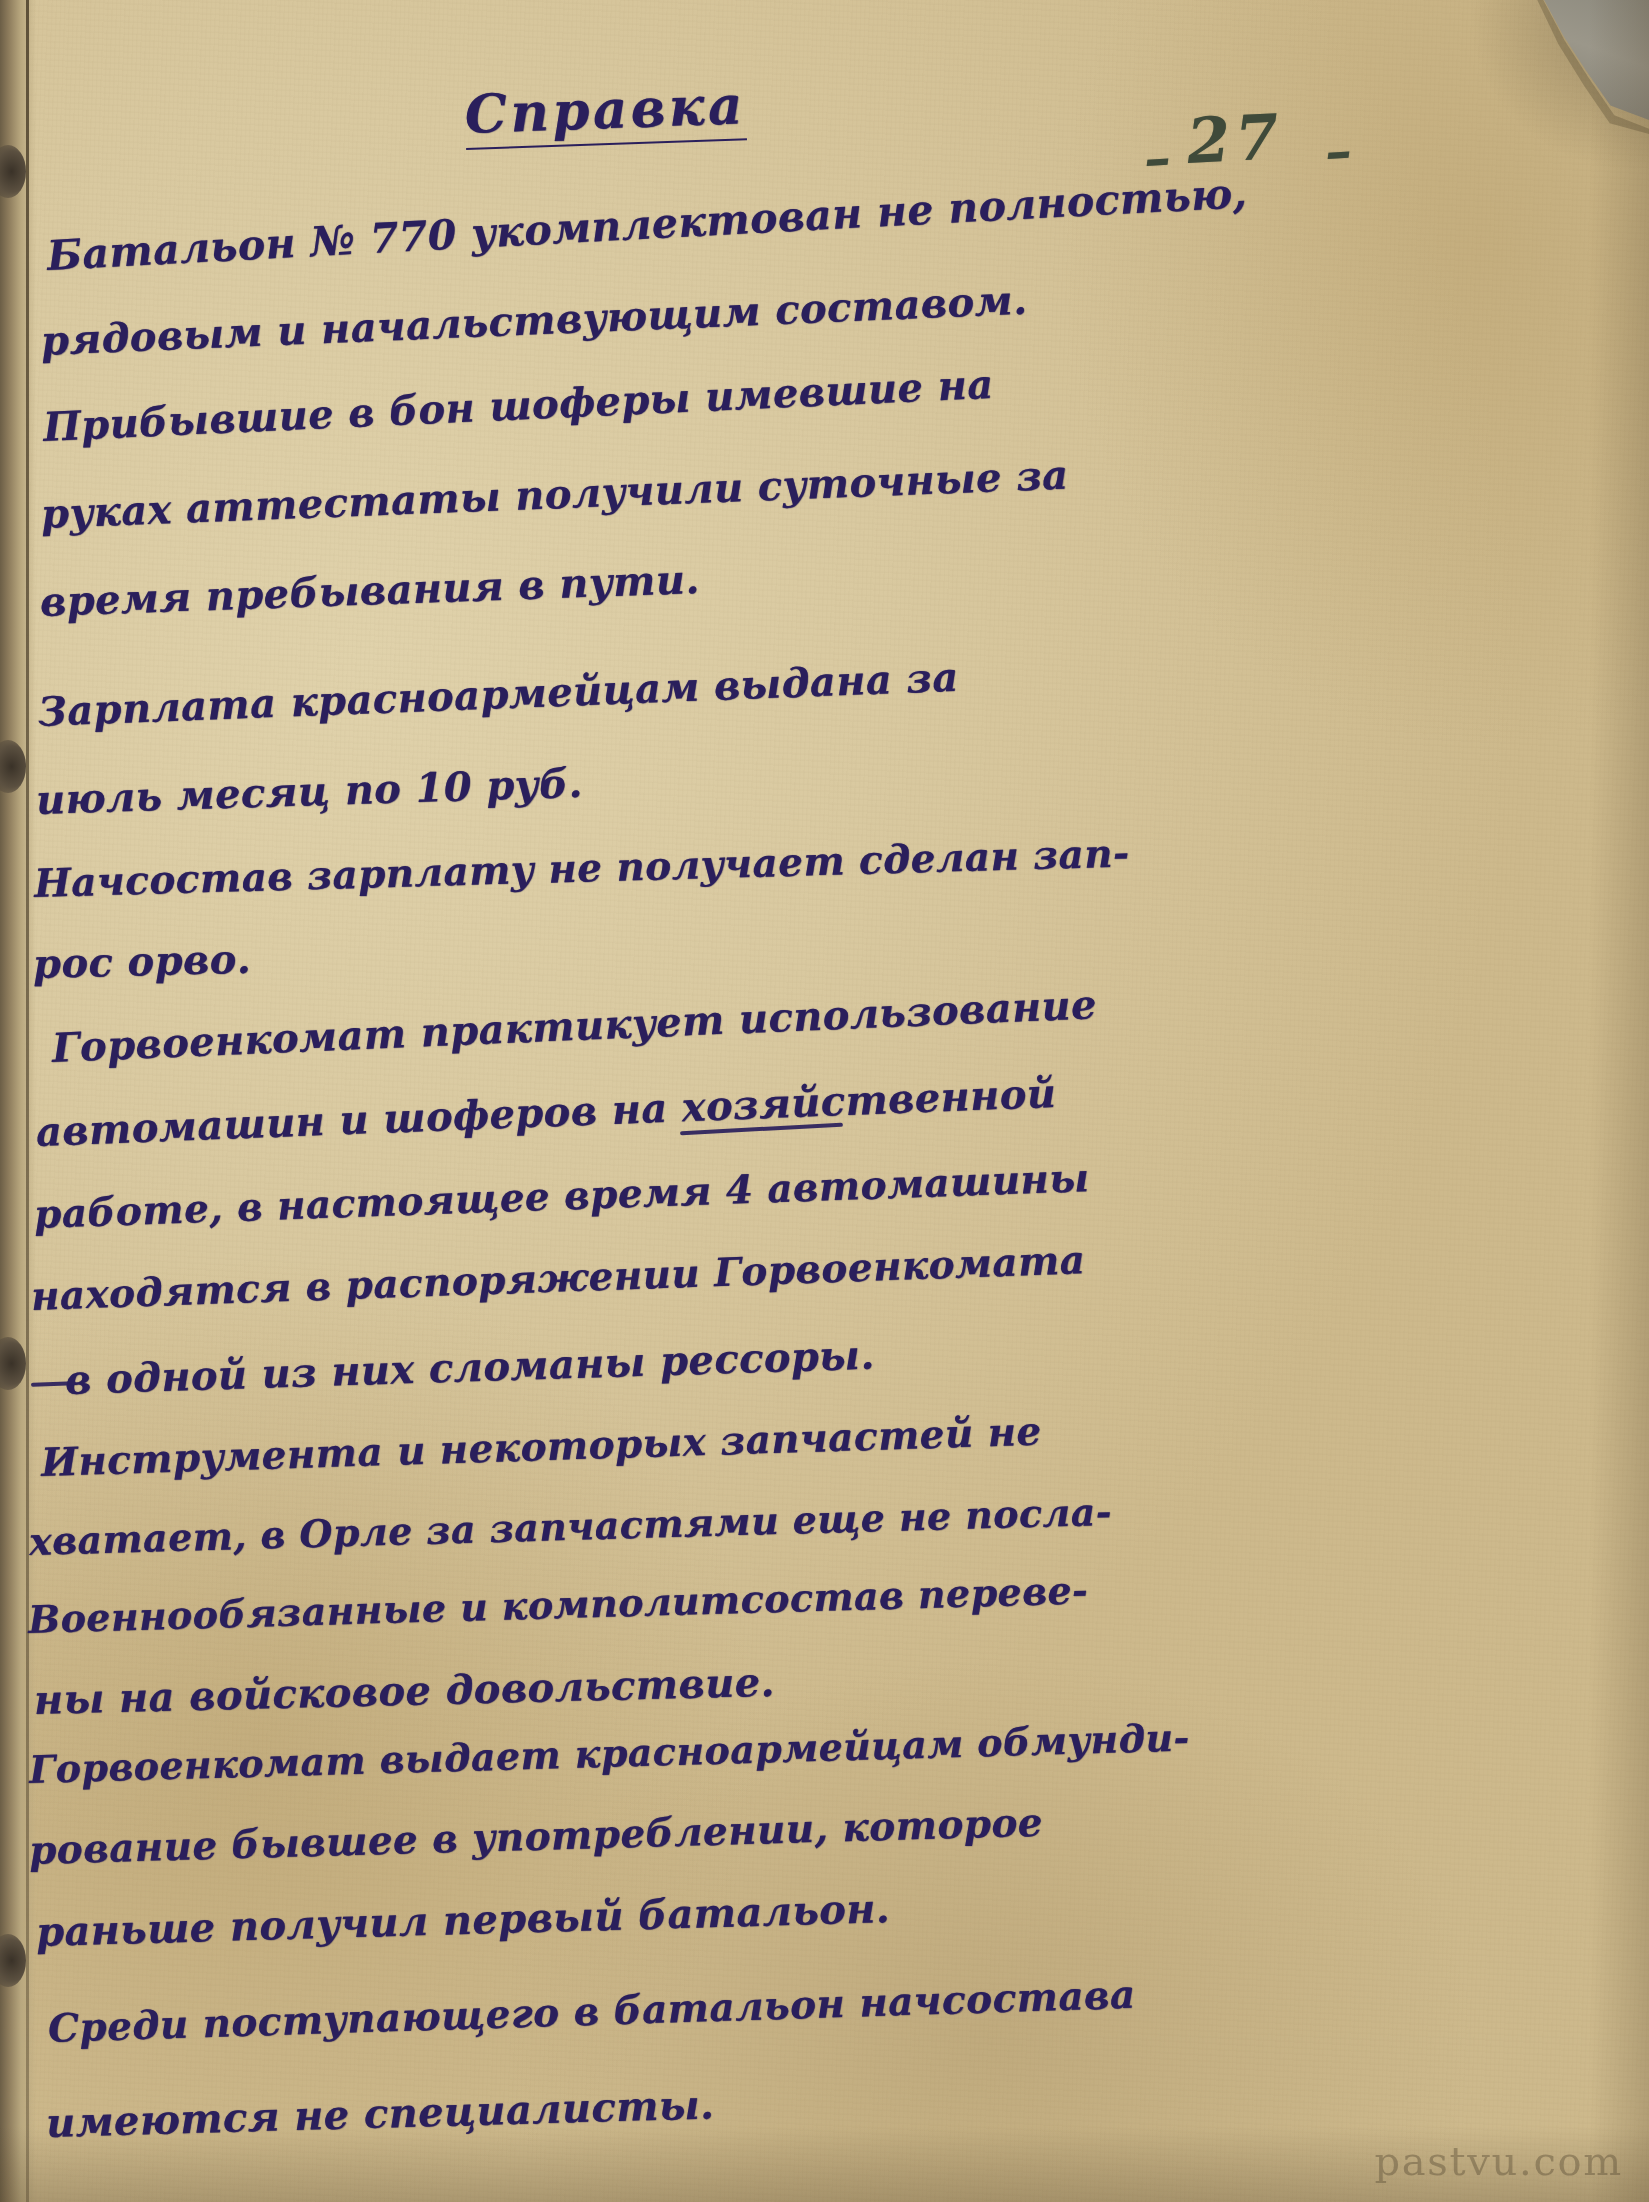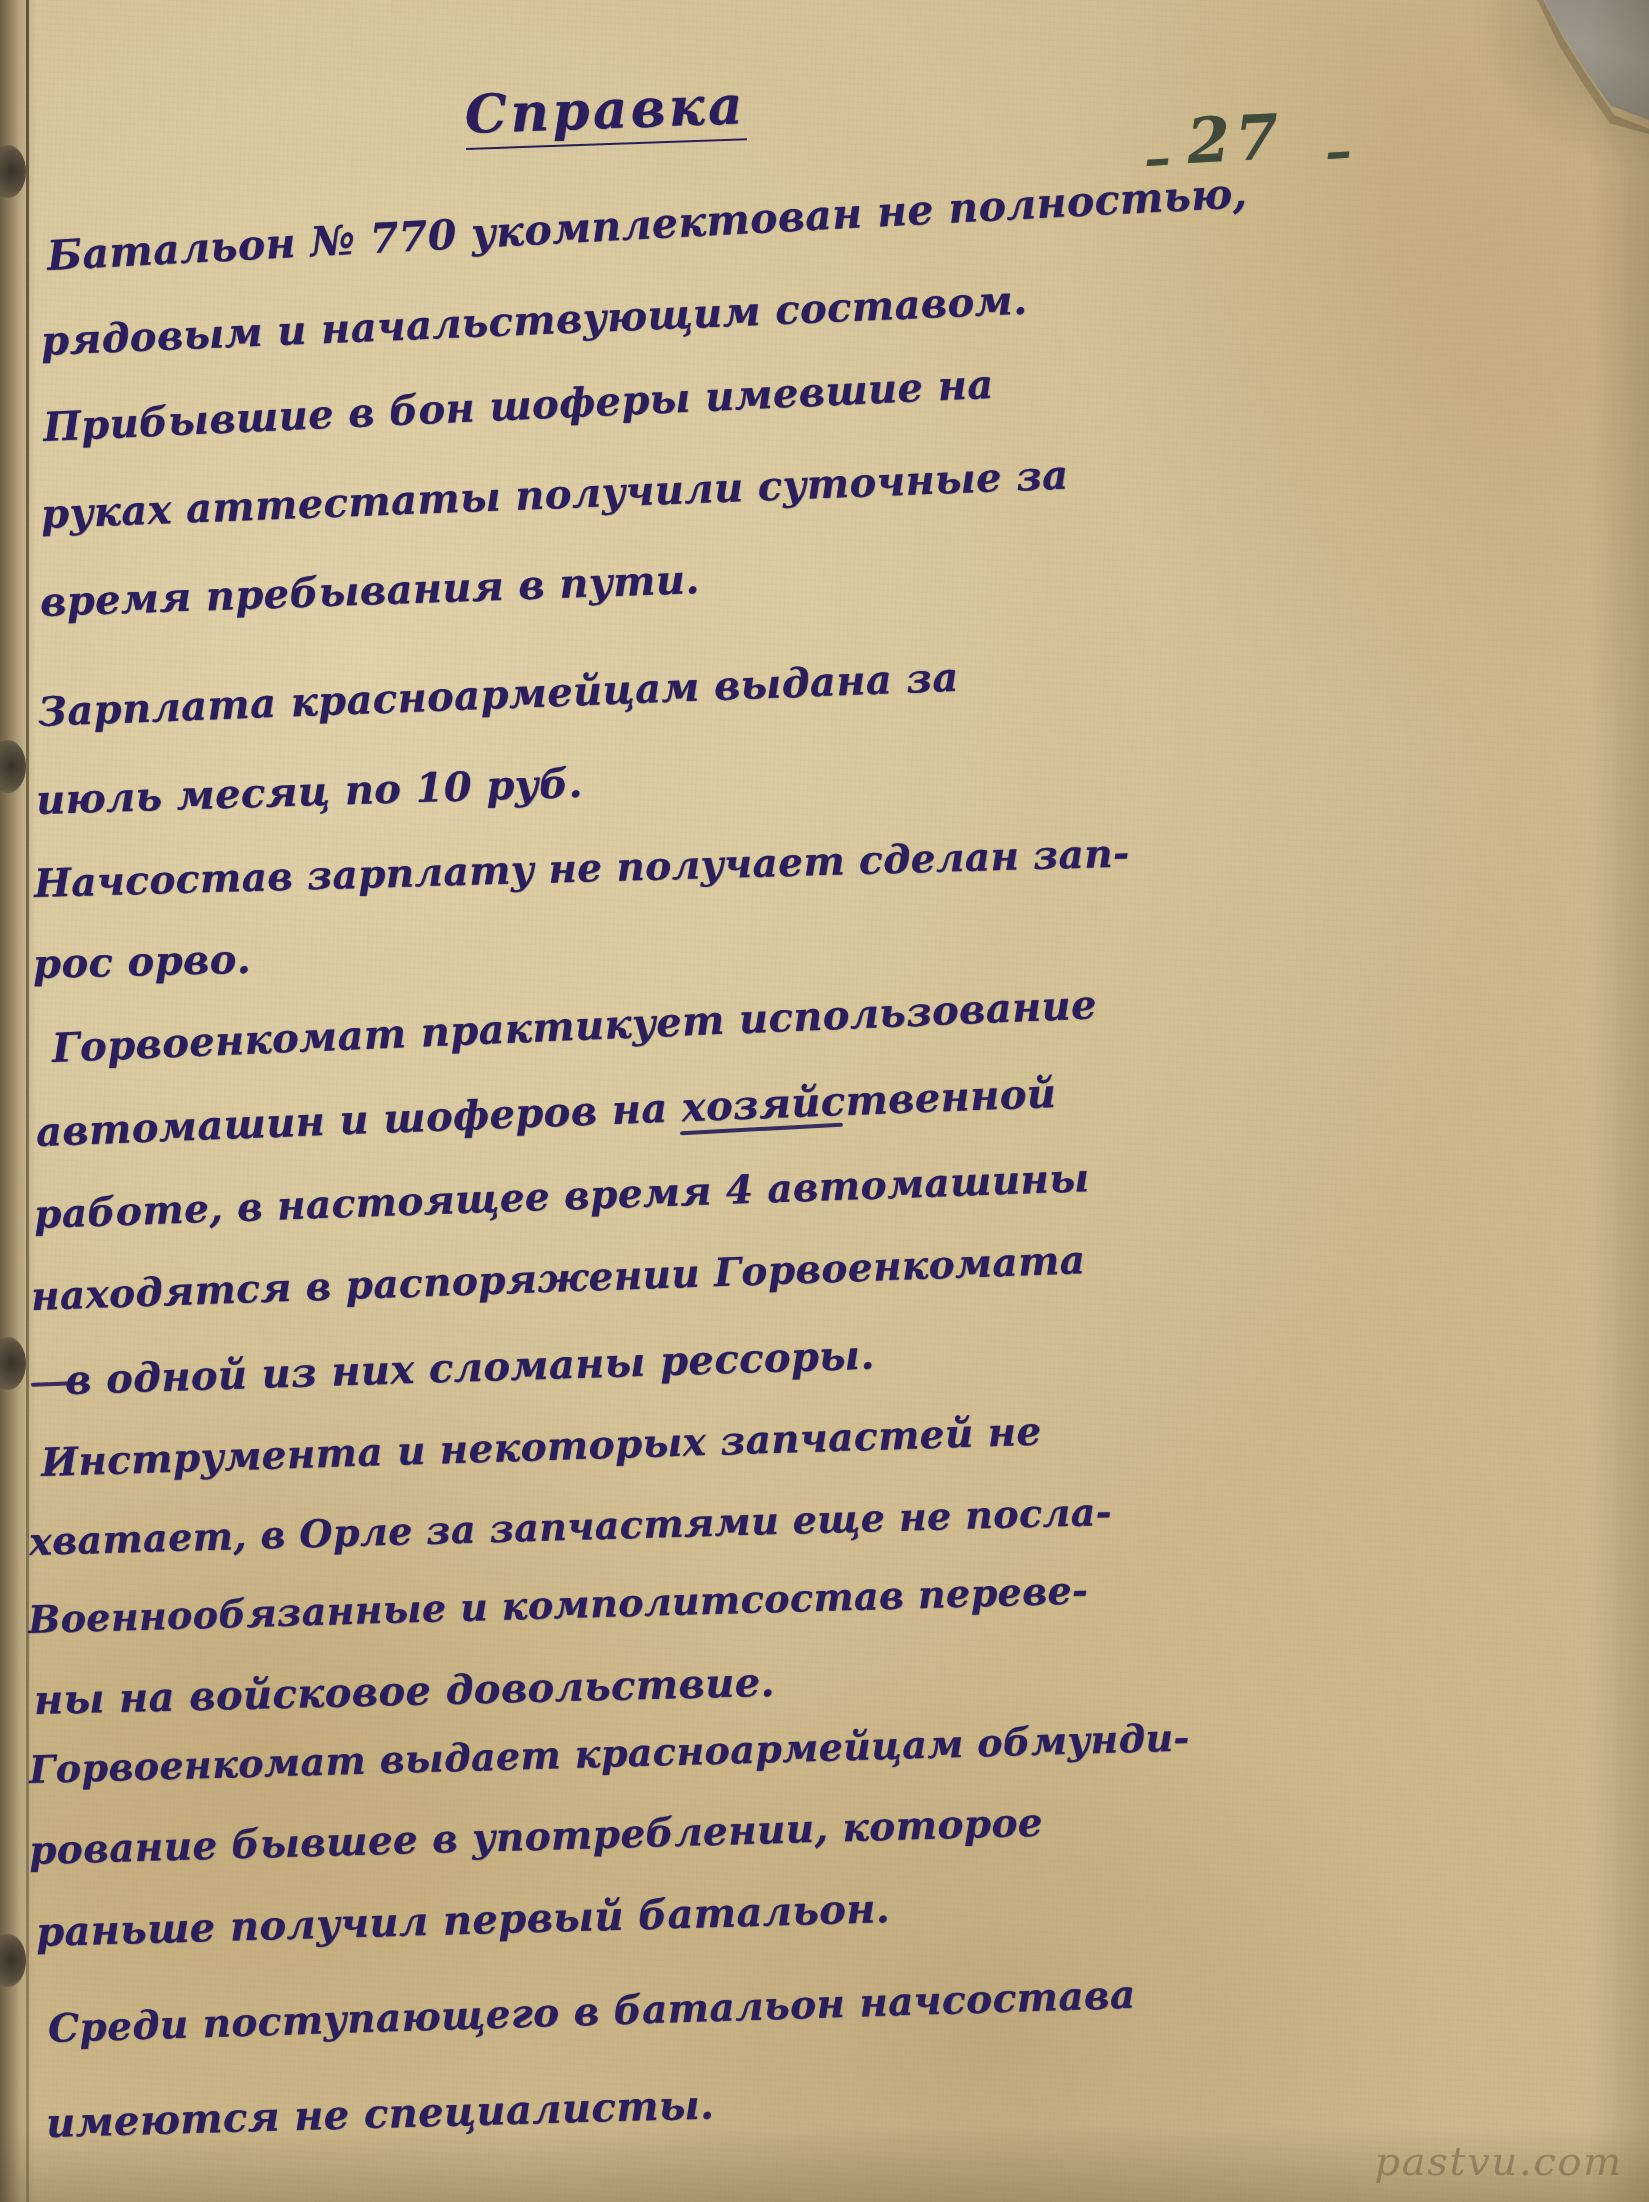--- a/index.html
+++ b/index.html
@@ -144,21 +144,20 @@
     opacity: .92;
   }
 
   .watermark {
     position: absolute;
     right: 26px;
     bottom: 19px;
     font-size: 40px;
     color: rgba(95,82,58,.45);
     font-family: "DejaVu Serif", serif;
-    font-style: italic;
     letter-spacing: 1.7px;
   }
 
   .edge-shadow-bottom {
     position: absolute;
     left: 0; bottom: 0;
     width: 100%; height: 77px;
     background: linear-gradient(0deg, rgba(80,64,38,.28), rgba(80,64,38,0));
   }
   .edge-shadow-right {

